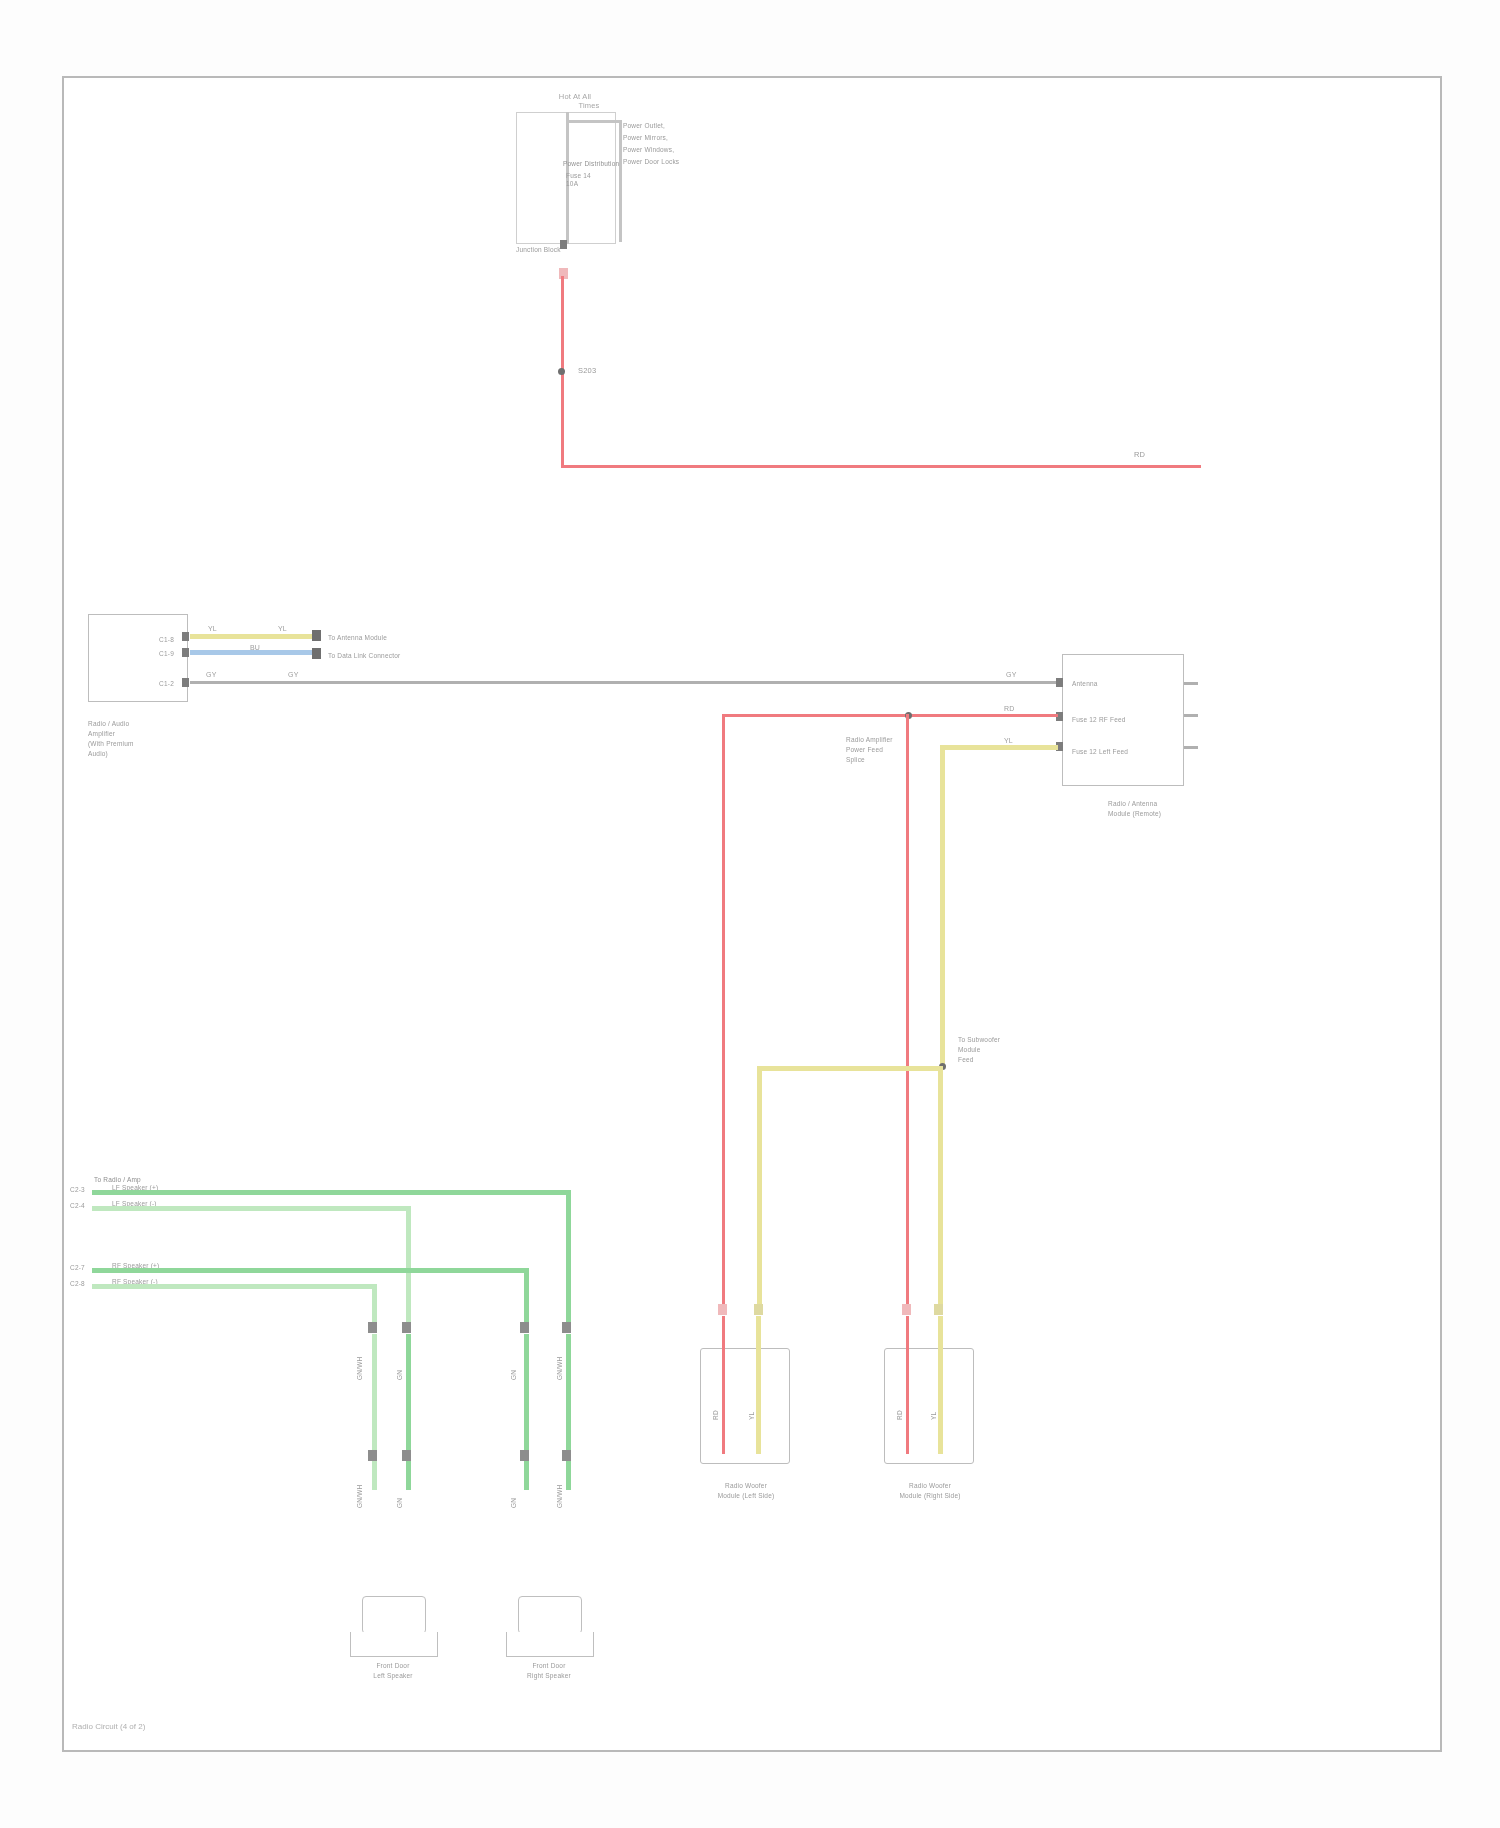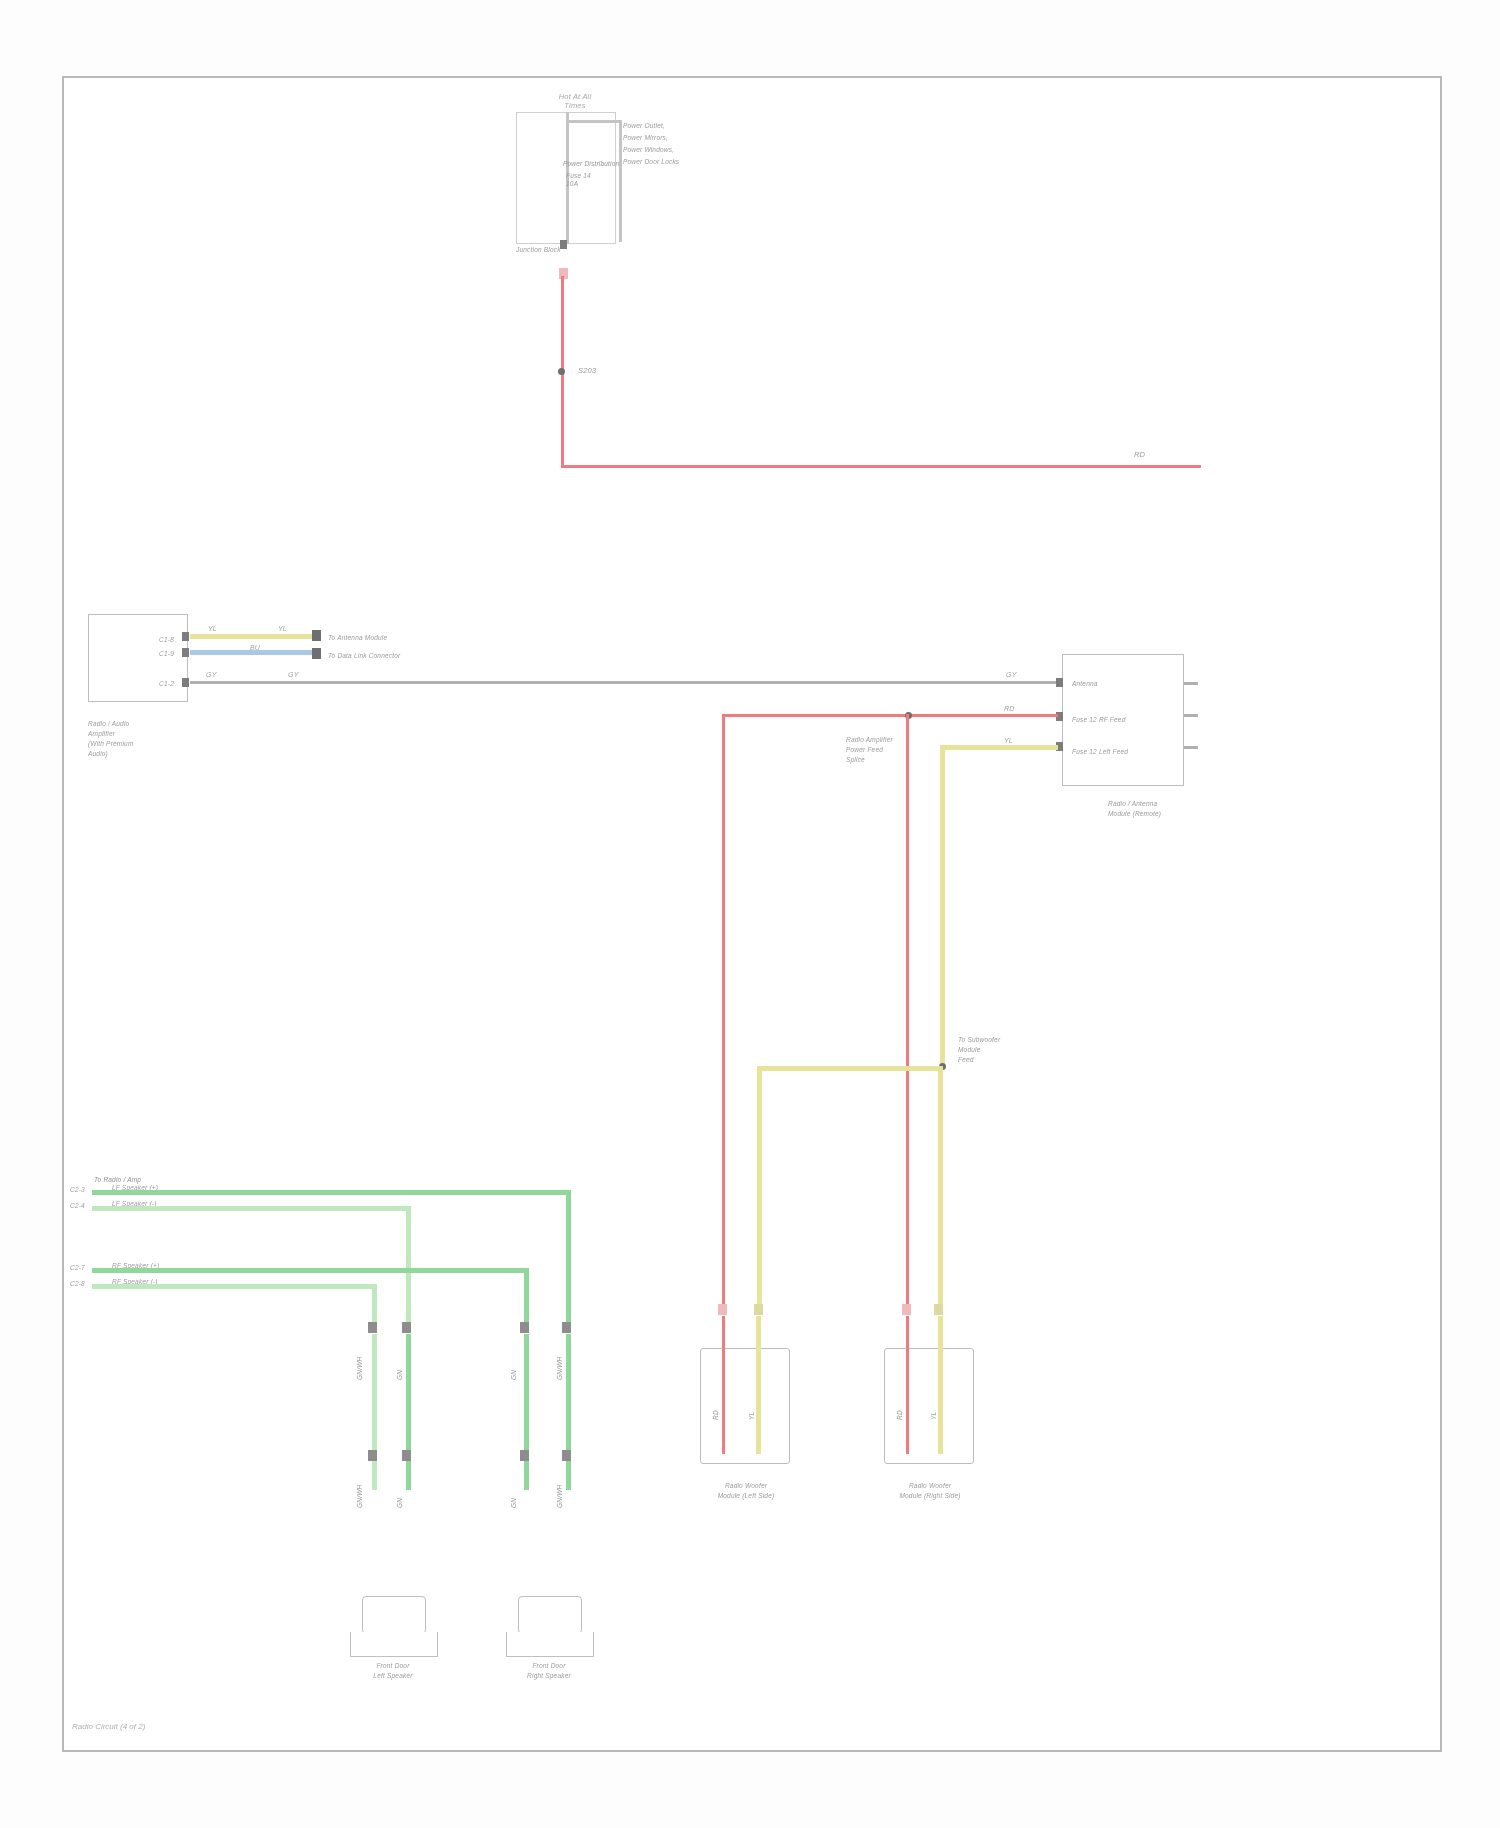--- a/index.html
+++ b/index.html
@@ -1,17 +1,17 @@
 <!DOCTYPE html>
 <html><head>
 <meta charset="utf-8">
 <style>
   html,body{margin:0;padding:0;background:#ffffff;}
   body{font-family:"Liberation Sans",sans-serif;}
-  #page{position:relative;width:1500px;height:1828px;background:#fdfdfd;overflow:hidden;font-style:italic;}
+  #page{position:relative;width:1500px;height:1828px;background:#fdfdfd;overflow:hidden;}
 
   
   .sheet{position:absolute;left:62px;top:76px;width:1376px;height:1672px;border:2px solid #b9b9b9;background:#ffffff;}
 
   
   .box{position:absolute;border:1.6px solid #bdbdbd;background:#ffffff;box-sizing:border-box;}
   .wire{position:absolute;}
   .h{height:3px;}
   .v{width:3px;}
   .wgrey{background:#b0b0b0;}
@@ -34,21 +34,21 @@
 
   .footer{position:absolute;color:#b0b0b0;font-size:8px;}
 </style>
 </head>
 <body>
 
 <div id="page">
   <div class="sheet"></div>
 
   <div class="lbl c" style="left:520px;top:92px;width:110px;color:#a6a6a6;">Hot At All</div>
-  <div class="lbl c" style="left:520px;top:101px;width:110px;color:#a6a6a6;">Times</div>
+  <div class="lbl c" style="left:534px;top:101px;width:110px;color:#a6a6a6;">Times</div>
 
   <div class="box" style="left:516px;top:112px;width:100px;height:132px;border-color:#cfcfcf;"></div>
 
   <div class="wire v wgrey" style="left:566px;top:112px;height:132px;background:#c4c4c4;"></div>
 
   <div class="wire h wgrey" style="left:566px;top:120px;width:56px;background:#c4c4c4;"></div>
   <div class="wire v wgrey" style="left:619px;top:120px;height:122px;background:#c4c4c4;"></div>
 
   <div class="lbl tiny" style="left:566px;top:172px;width:40px;">Fuse 14
 10A</div>

